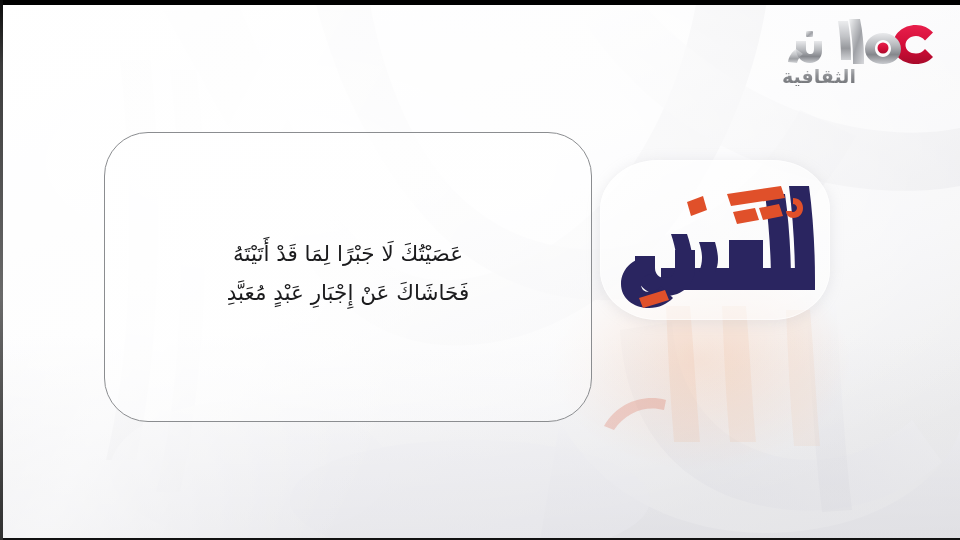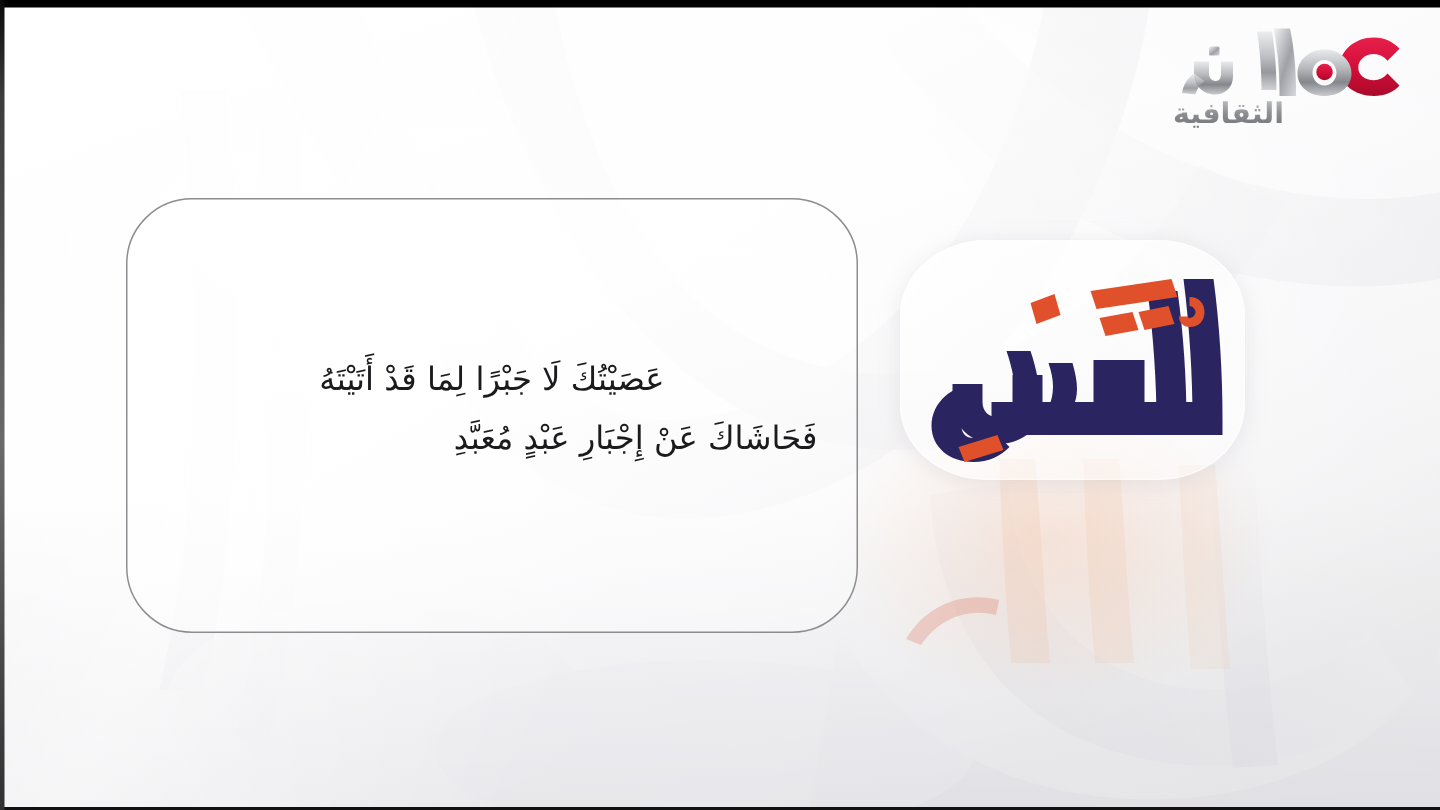--- a/index.html
+++ b/index.html
@@ -82,21 +82,21 @@
     background: linear-gradient(180deg,#b9bbbe 0%, #8d8f93 45%, #6f7175 100%);
     -webkit-background-clip: text;
     background-clip: text;
     color: transparent;
     direction: rtl;
   }
 
   
   .lyric-card {
     position: absolute;
-    left: 84px;
+    left: 104px;
     top: 132px;
     width: 488px;
     height: 290px;
     border: 1.1px solid #8b8d90;
     border-radius: 44px;
     background:
       linear-gradient(150deg, rgba(255,255,255,0.80) 0%, rgba(255,255,255,0.52) 55%, rgba(252,252,253,0.40) 100%);
     box-sizing: border-box;
     z-index: 20;
     display: flex;
@@ -112,21 +112,21 @@
   }
   .lyric-line {
     color: #1b1b1d;
     font-size: 21.5px;
     line-height: 1.82;
     font-weight: 400;
     white-space: nowrap;
     font-family: "DejaVu Sans", "Liberation Sans", sans-serif;
   }
   .lyric-line.l1 { letter-spacing: 0.2px; }
-  .lyric-line.l2 { letter-spacing: 0.2px; text-align: right; }
+  .lyric-line.l2 { letter-spacing: 0.2px; }
 
   
   .title-badge {
     position: absolute;
     left: 600px;
     top: 160px;
     width: 230px;
     height: 160px;
     z-index: 25;
     border-radius: 58px/50px;

